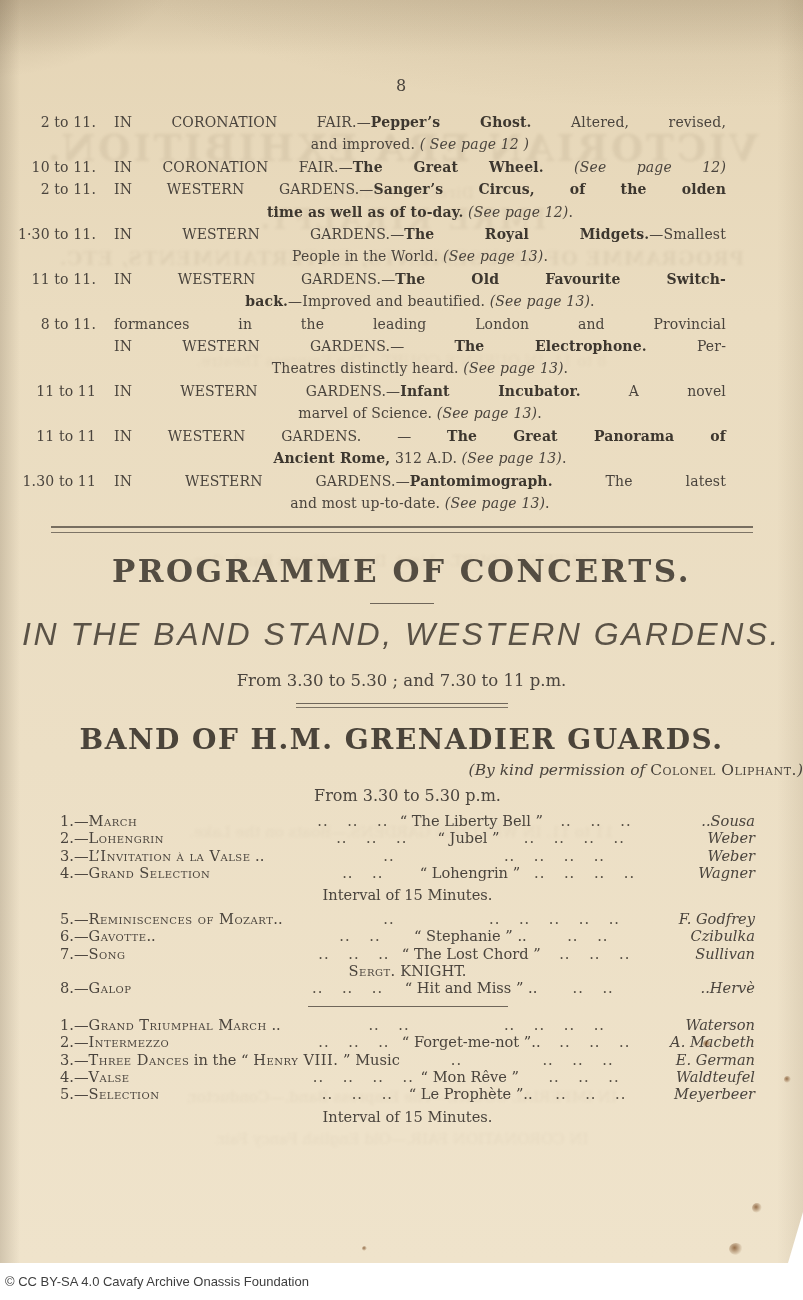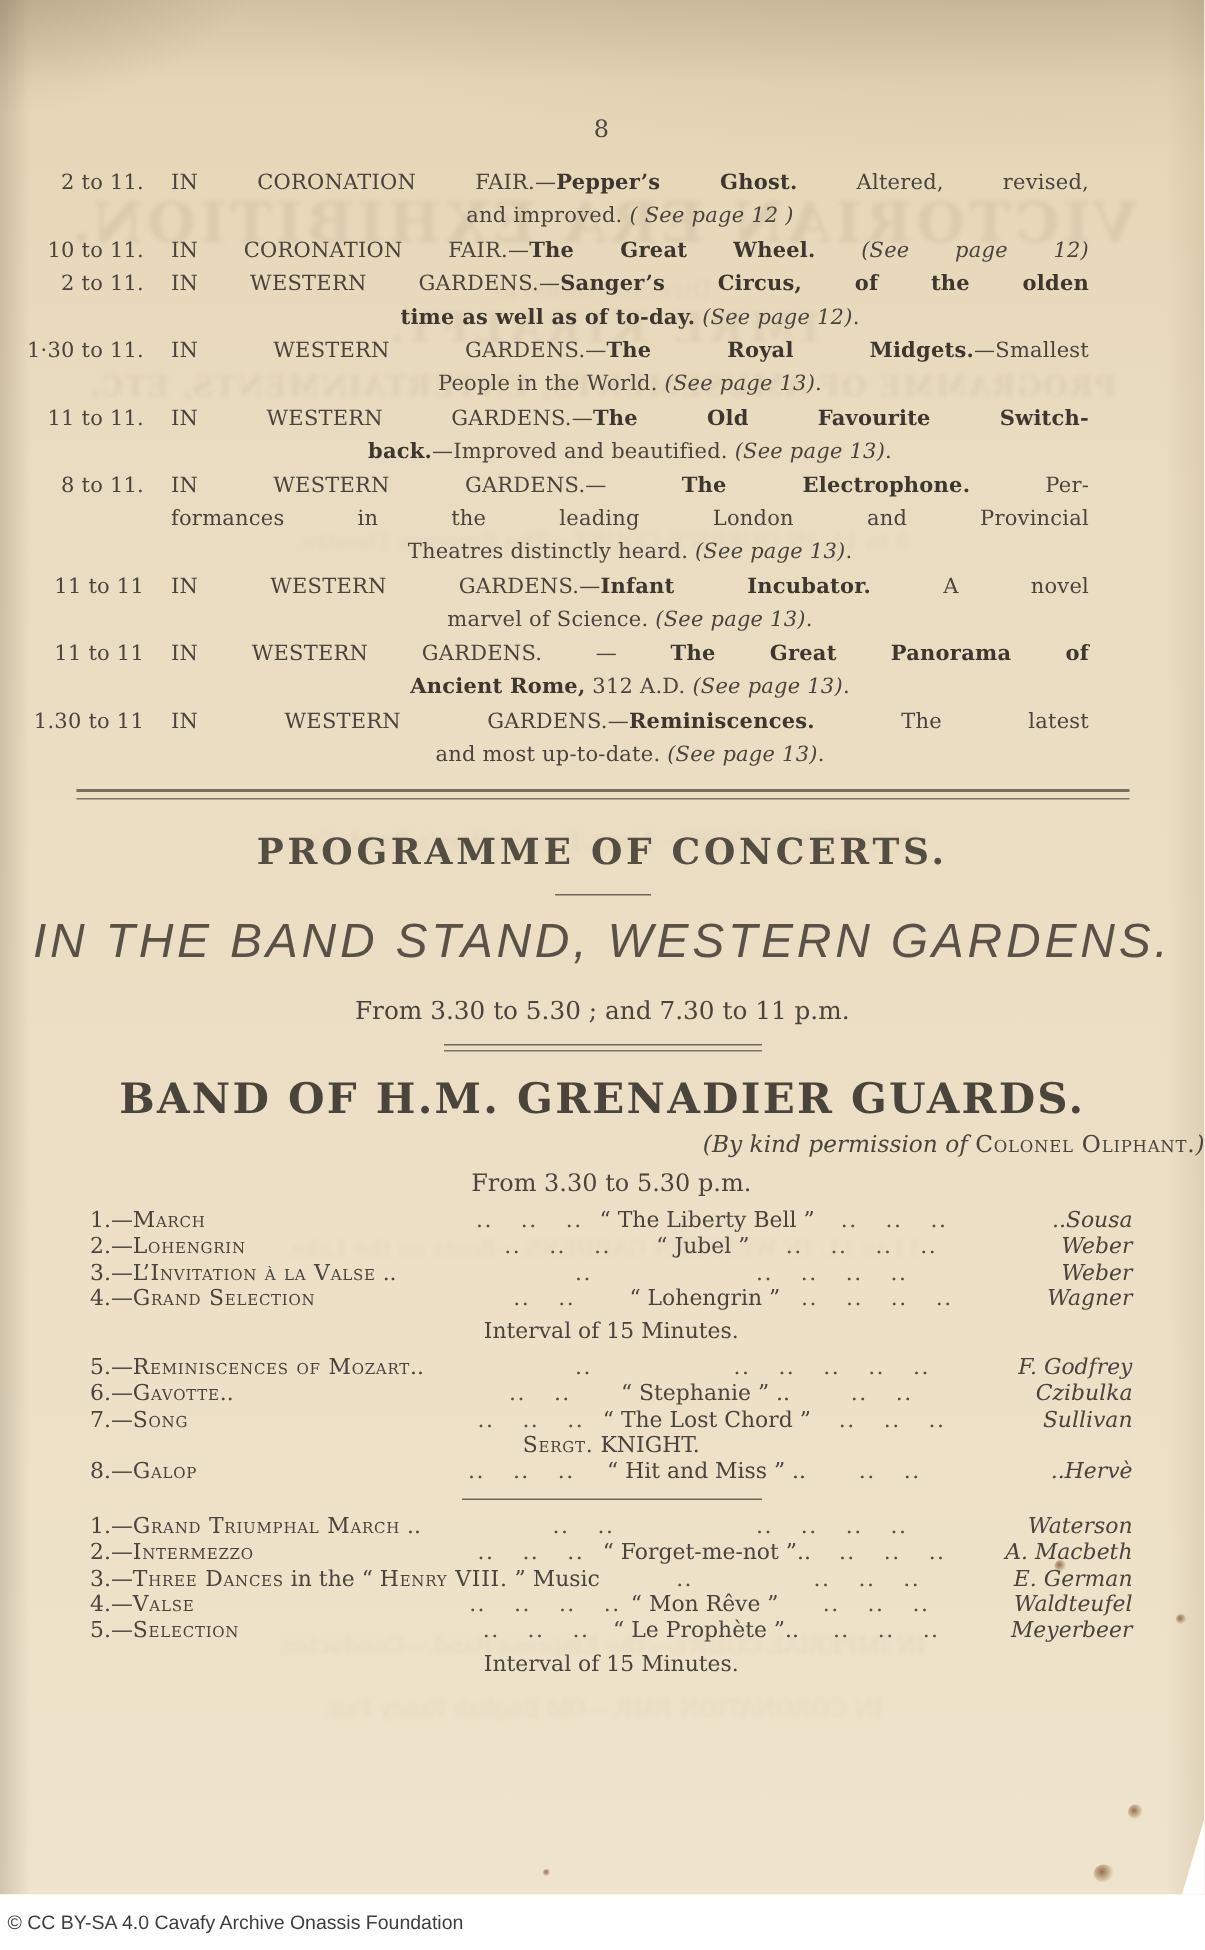--- a/index.html
+++ b/index.html
@@ -21,21 +21,21 @@
          filter:blur(1.4px);color:#8d7a5d;font-family:"DejaVu Serif",serif;white-space:nowrap;}
   .pageno{text-align:center;padding-top:76px;font-size:16px;letter-spacing:1px;}
   .events{margin-top:16px;font-size:14px;line-height:22.4px;letter-spacing:.15px;}
   .ev{display:flex;}
   .ev-time{width:96px;flex:none;text-align:right;white-space:nowrap;}
   .ev-body{width:612px;flex:none;margin-left:18px;}
   .ev-body b{color:#3d372f;}
   .l-j{text-align:justify;text-align-last:justify;}
   .l-c{text-align:center;}
   .rule-eq{width:702px;margin:12px auto 0;height:4px;border-top:2px solid #776e60;border-bottom:1px solid #7d7466;}
-  .h-prog{margin-top:20px;text-align:center;font-size:24px;font-weight:bold;letter-spacing:2.5px;color:#544d42;}
+  .h-prog{margin-top:20px;text-align:center;font-size:31px;font-weight:bold;letter-spacing:2.5px;color:#544d42;}
   .rule-s1{width:64px;margin:14px auto 0;border-top:1.5px solid #6f665a;}
   .h-venue{margin-top:12px;text-align:center;font-family:"Liberation Sans",sans-serif;font-style:italic;
            font-size:32px;letter-spacing:2.5px;color:#5a5246;}
   .h-times{margin-top:18px;text-align:center;font-size:16.5px;}
   .rule-d2{width:212px;margin:13px auto 0;height:3px;border-top:1.6px solid #6f665a;border-bottom:1px solid #7d7466;}
   .h-band{margin-top:15px;text-align:center;font-size:28px;font-weight:bold;letter-spacing:1.5px;color:#4b443a;}
   .h-perm{margin-top:5px;text-align:right;font-size:15.5px;}
   .conductor{margin-top:10px;text-align:center;font-size:15.5px;}
   .cond-dots{margin:0 28px 0 52px;word-spacing:24px;letter-spacing:1px;}
   .sessions{margin-top:8px;padding:0 48px 0 60px;font-size:14.6px;line-height:17.4px;}
@@ -106,43 +106,43 @@
         <div class="ev">
           <div class="ev-time">11 to 11.</div>
           <div class="ev-body">
             <div class="l-j">IN WESTERN GARDENS.—<b>The Old Favourite Switch-</b></div>
             <div class="l-c"><b>back.</b>—Improved and beautified.  <i>(See page 13)</i>.</div>
           </div>
         </div>
         <div class="ev">
           <div class="ev-time">8 to 11.</div>
           <div class="ev-body">
+            <div class="l-j">formances in the leading London and Provincial</div>
             <div class="l-j">IN WESTERN GARDENS.— <b>The Electrophone.</b> Per-</div>
-            <div class="l-j">formances in the leading London and Provincial</div>
             <div class="l-c">Theatres distinctly heard.  <i>(See page 13)</i>.</div>
           </div>
         </div>
         <div class="ev">
           <div class="ev-time">11 to 11</div>
           <div class="ev-body">
             <div class="l-j">IN WESTERN GARDENS.—<b>Infant Incubator.</b> A novel</div>
             <div class="l-c">marvel of Science.  <i>(See page 13)</i>.</div>
           </div>
         </div>
         <div class="ev">
           <div class="ev-time">11 to 11</div>
           <div class="ev-body">
             <div class="l-j">IN WESTERN GARDENS. — <b>The Great Panorama of</b></div>
             <div class="l-c"><b>Ancient Rome,</b> 312 A.D.  <i>(See page 13)</i>.</div>
           </div>
         </div>
         <div class="ev">
           <div class="ev-time">1.30 to 11</div>
           <div class="ev-body">
-            <div class="l-j">IN WESTERN GARDENS.—<b>Reminiscences.</b> The latest</div>
+            <div class="l-j">IN WESTERN GARDENS.—<b>Pantomimograph.</b> The latest</div>
             <div class="l-c">and most up-to-date.  <i>(See page 13)</i>.</div>
           </div>
         </div>
       </div>
     <div class="rule-eq"></div>
     <div class="h-prog">PROGRAMME OF CONCERTS.</div>
     <div class="rule-s1"></div>
     <div class="h-venue">IN THE BAND STAND, WESTERN GARDENS.</div>
     <div class="h-times">From 3.30 to 5.30 ;  and 7.30 to 11 p.m.</div>
     <div class="rule-d2"></div>

